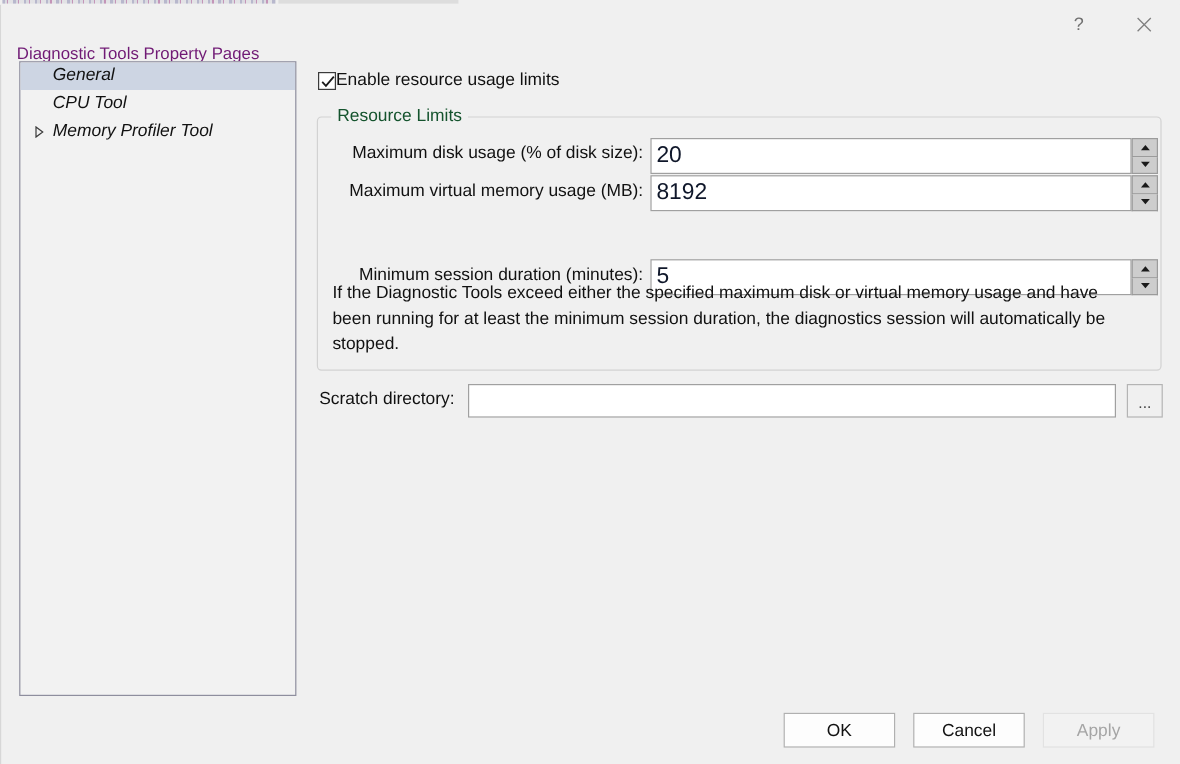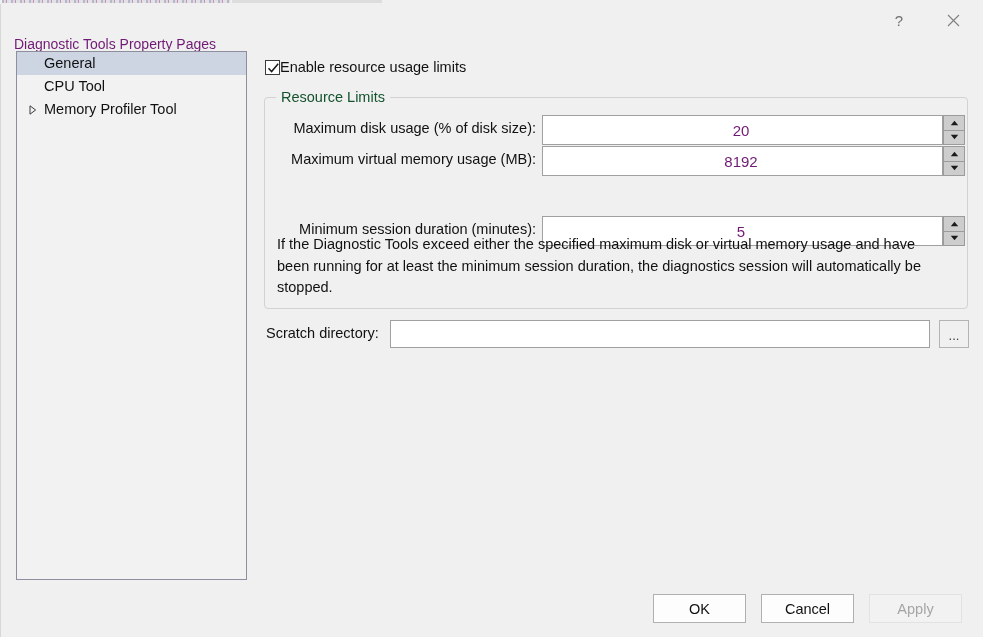--- a/index.html
+++ b/index.html
@@ -93,20 +93,21 @@
   .tree-panel {
     position: absolute;
     left: 15px;
     top: 47px;
     width: 231px;
     height: 529px;
     background: #f2f2f2;
     border: 1px solid #8e8e9e;
     box-sizing: border-box;
     overflow: hidden;
+    font-style: italic;
   }
   .tree-item {
     position: relative;
     height: 23px;
     line-height: 23px;
     padding-left: 27px;
     font-size: 14.5px;
     color: #111;
     white-space: nowrap;
     cursor: default;
@@ -203,23 +204,23 @@
     width: 423px;
     height: 30px;
     display: flex;
   }
   .spin-input {
     flex: 1;
     border: 1px solid #a0a0a0;
     background: #fff;
     box-sizing: border-box;
     font-family: "Liberation Sans", sans-serif;
-    font-size: 15px;
-    color: #701a75;
-    text-align: center;
+    font-size: 19px;
+    color: #0f172a;
+    text-align: left;
     padding: 0 7px 0 4px;
     outline: none;
   }
   .spin-btns {
     width: 22px;
     display: flex;
     flex-direction: column;
     flex: none;
   }
   .spin-btn {

